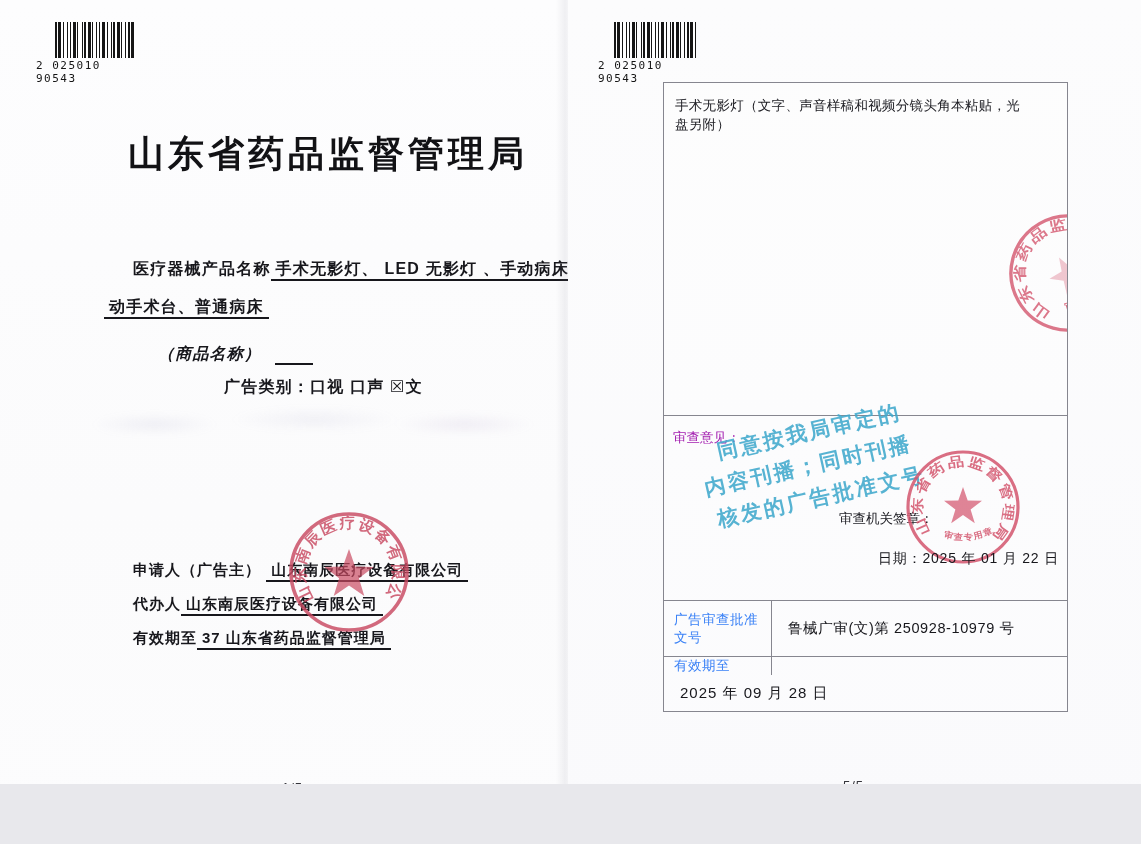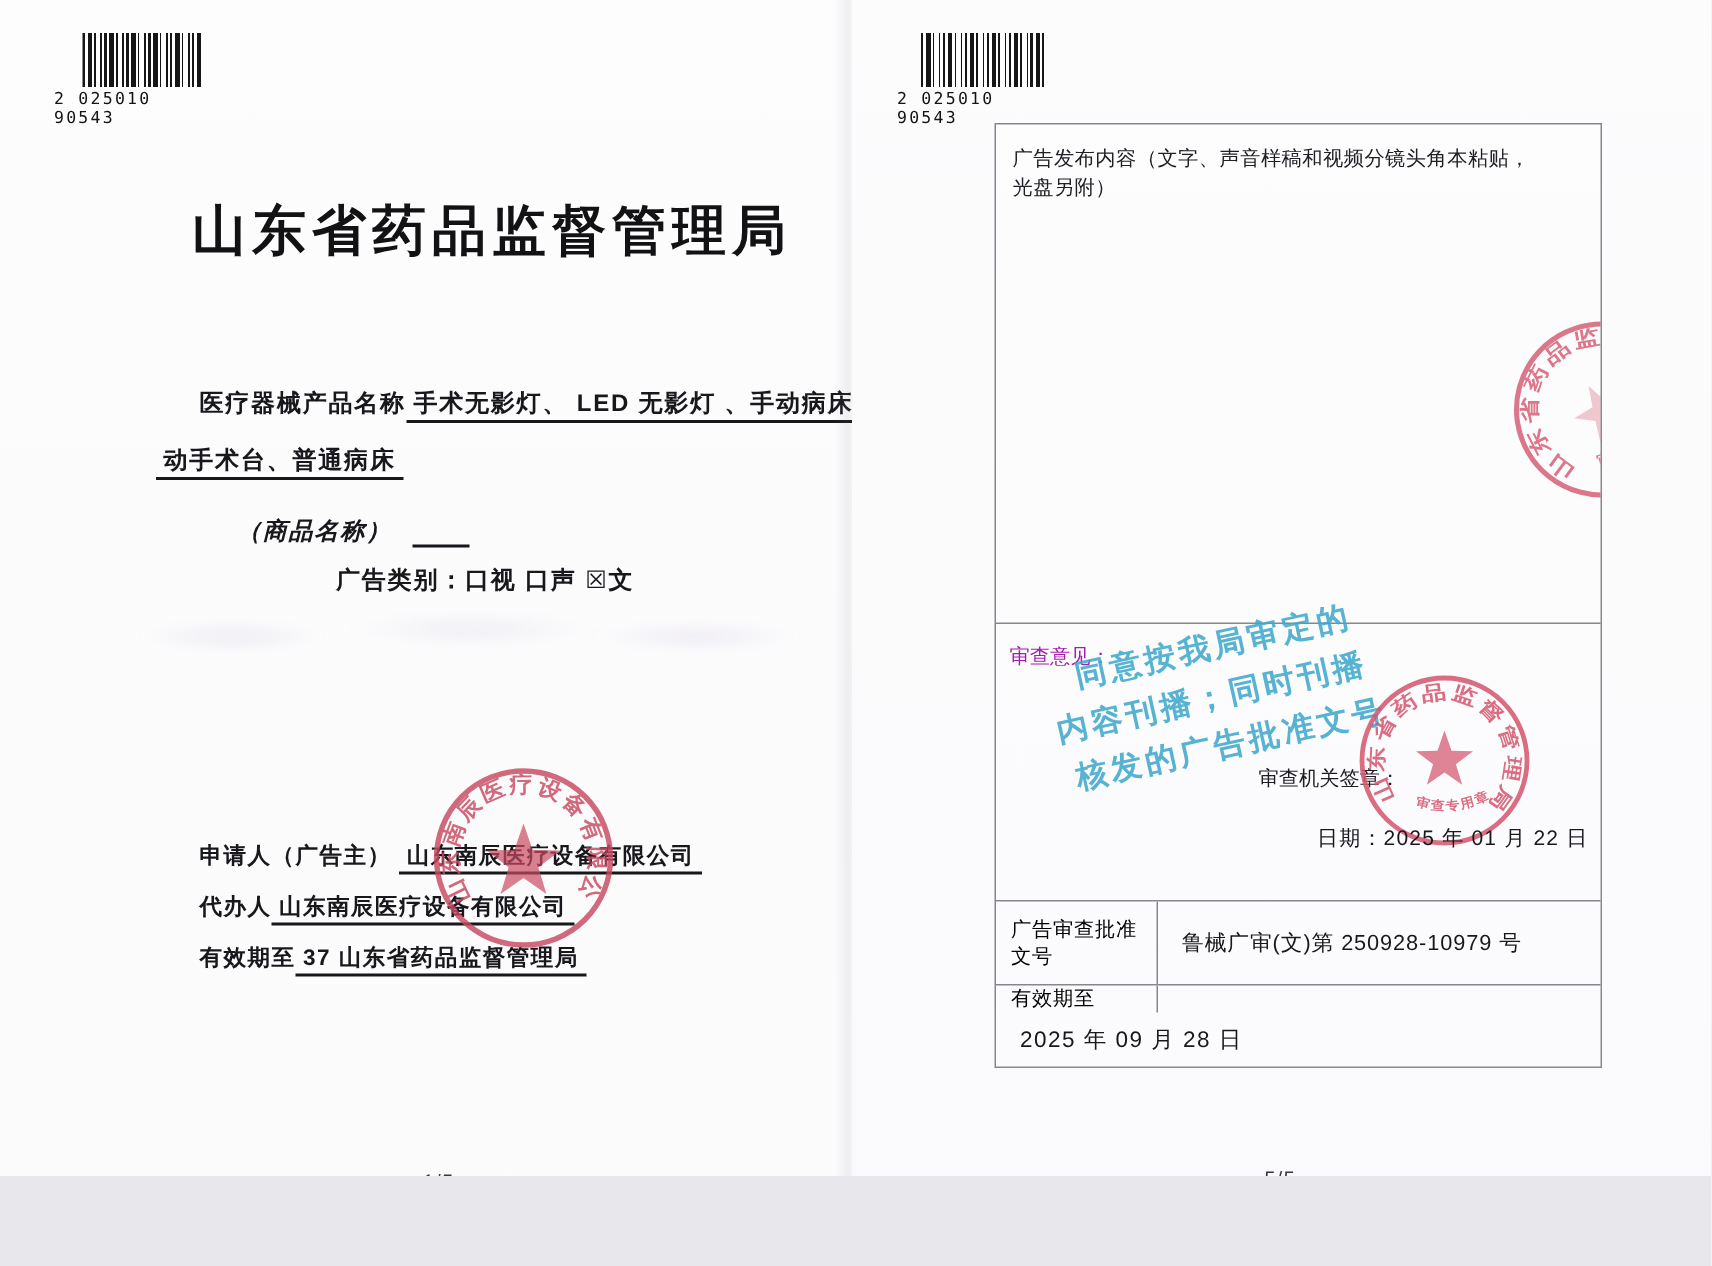--- a/index.html
+++ b/index.html
@@ -48,21 +48,21 @@
     left:663px;top:82px;width:405px;height:630px;
     border:1.5px solid #86868f;box-sizing:border-box;background:rgba(255,255,255,.25);
   }
   .trow{position:relative;box-sizing:border-box;border-bottom:1.5px solid #86868f;overflow:hidden;}
   .trow:last-child{border-bottom:none;}
   #row-content{height:333px;}
   #row-opinion{height:185px;overflow:visible;}
   #row-approval{height:56px;display:flex;}
   #row-validity{height:55px;display:flex;flex-direction:column;}
   .cell-label{width:108px;box-sizing:border-box;border-right:1.5px solid #86868f;
-    display:flex;align-items:center;padding-left:10px;font-size:13.5px;color:#000000;letter-spacing:.5px;}
+    display:flex;align-items:center;padding-left:10px;font-size:13.5px;color:#3b82f6;letter-spacing:.5px;}
   .cell-value{flex:1;display:flex;align-items:center;padding-left:16px;font-size:14.5px;color:#17171c;letter-spacing:.6px;}
   .content-header{padding:13px 46px 0 11px;font-size:13.5px;line-height:19px;color:#202026;letter-spacing:.3px;}
   .opinion-label{position:absolute;left:9px;top:13px;font-size:13.5px;color:#a21caf;}
   .sig-label{position:absolute;left:175px;top:94px;font-size:13.5px;font-weight:400;color:#1c1c22;}
   .date-line{position:absolute;left:214px;top:134px;font-size:14px;color:#17171c;letter-spacing:.8px;}
   .blue-stamp{
     position:absolute;left:30px;top:24px;transform:rotate(-12.5deg);transform-origin:left top;
     color:#41a9cd;font-weight:700;font-size:21px;line-height:33px;letter-spacing:2.5px;
     opacity:.88;white-space:nowrap;
   }
@@ -136,21 +136,21 @@
       <div class="bars" style="margin-left:16px;width:82px;"></div>
       <div class="num">2 025010 90543</div>
     </div>
 
     <div class="abs pageno" style="left:275px;top:778px;">5/5</div>
   </div>
 
   <div class="abs rtable">
 
     <div class="trow" id="row-content">
-      <div class="content-header">广告发布内容（文字、声音样稿和视频分镜头角本粘贴，光盘另附）</div>
+      <div class="content-header">手术无影灯（文字、声音样稿和视频分镜头角本粘贴，光盘另附）</div>
 
       <svg id="corner-stamp" class="stamp-svg" width="132" height="132" viewBox="0 0 132 132">
         <circle cx="66" cy="66" r="57" fill="none" stroke="#d4566e" stroke-width="3.4"></circle>
         <polygon fill="#d4566e" opacity=".4" transform="translate(66,68)" points="0,-20 4.7,-6.5 19,-6.2 7.6,2.5 11.8,16.2 0,8 -11.8,16.2 -7.6,2.5 -19,-6.2 -4.7,-6.5"></polygon>
         <defs>
           <path id="ringC" d="M 32.9 92.5 A 43 43 0 1 1 99.1 92.5" fill="none"></path>
           <path id="arcC" d="M 38 94 Q 66 106 94 94" fill="none"></path>
         </defs>
         <text font-size="13.5" font-weight="700" fill="#d4566e" letter-spacing="2">
           <textPath href="#ringC" startOffset="2" textLength="200" lengthAdjust="spacingAndGlyphs">山东省药品监督管理局</textPath>

